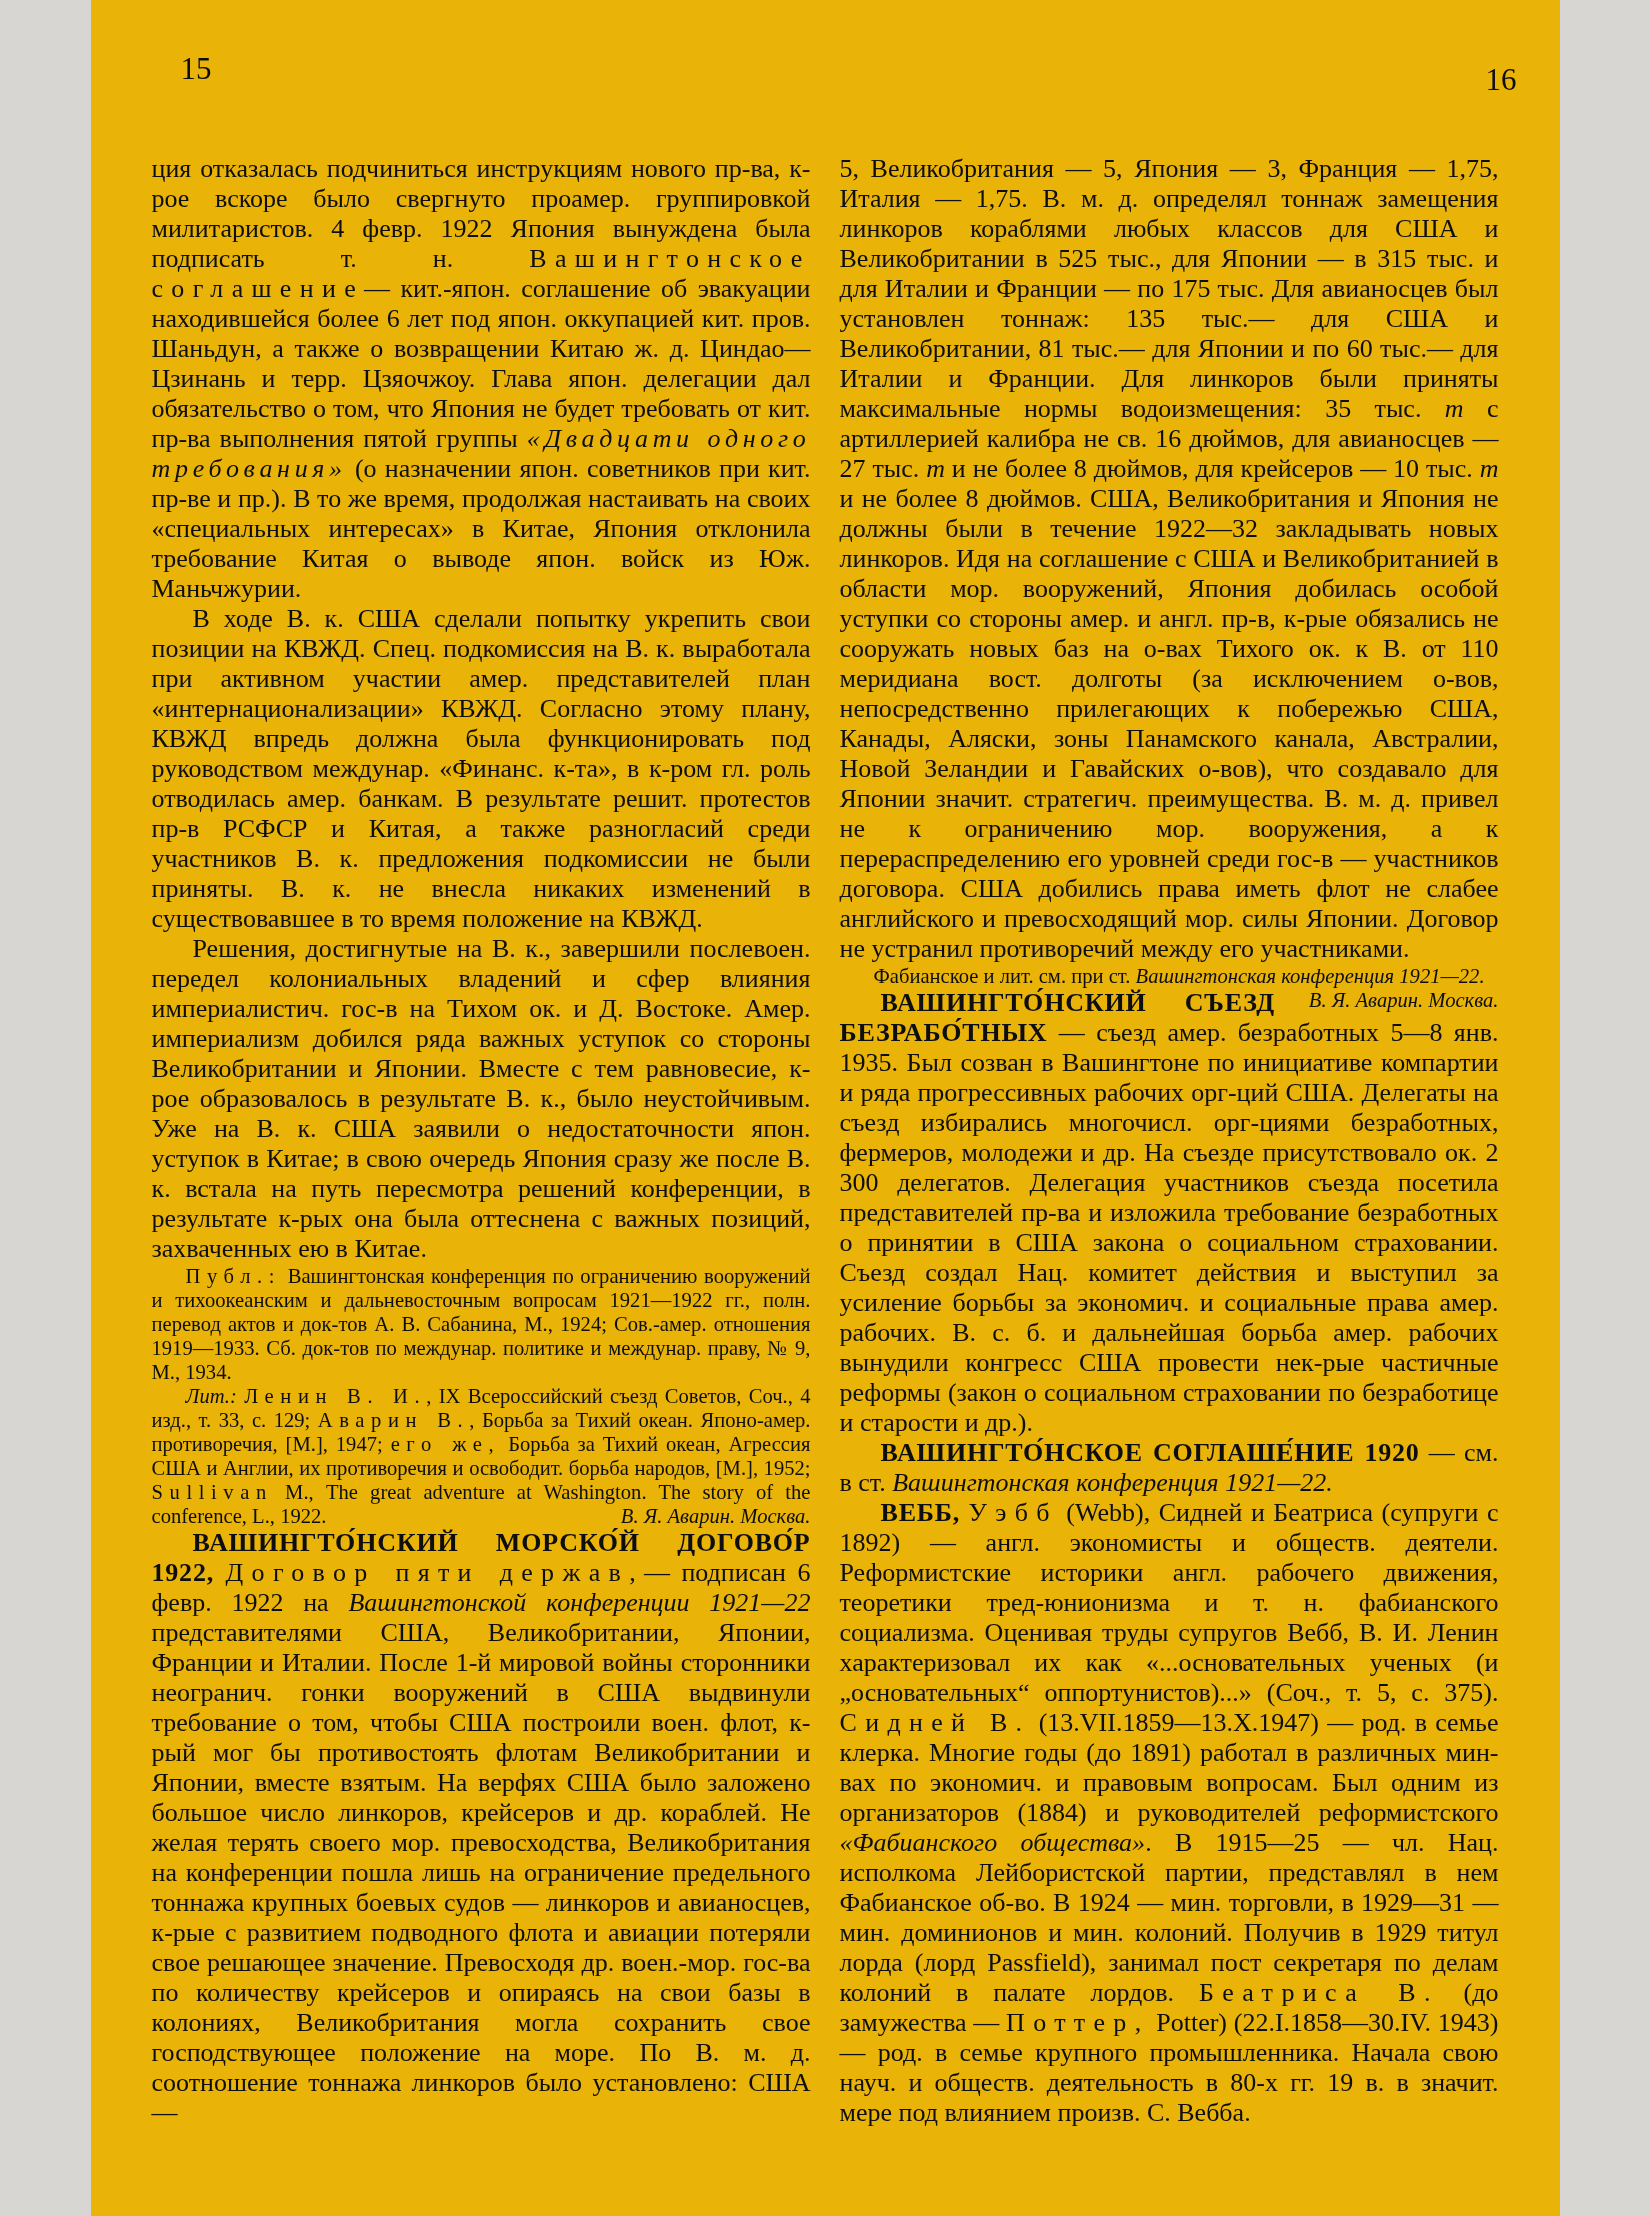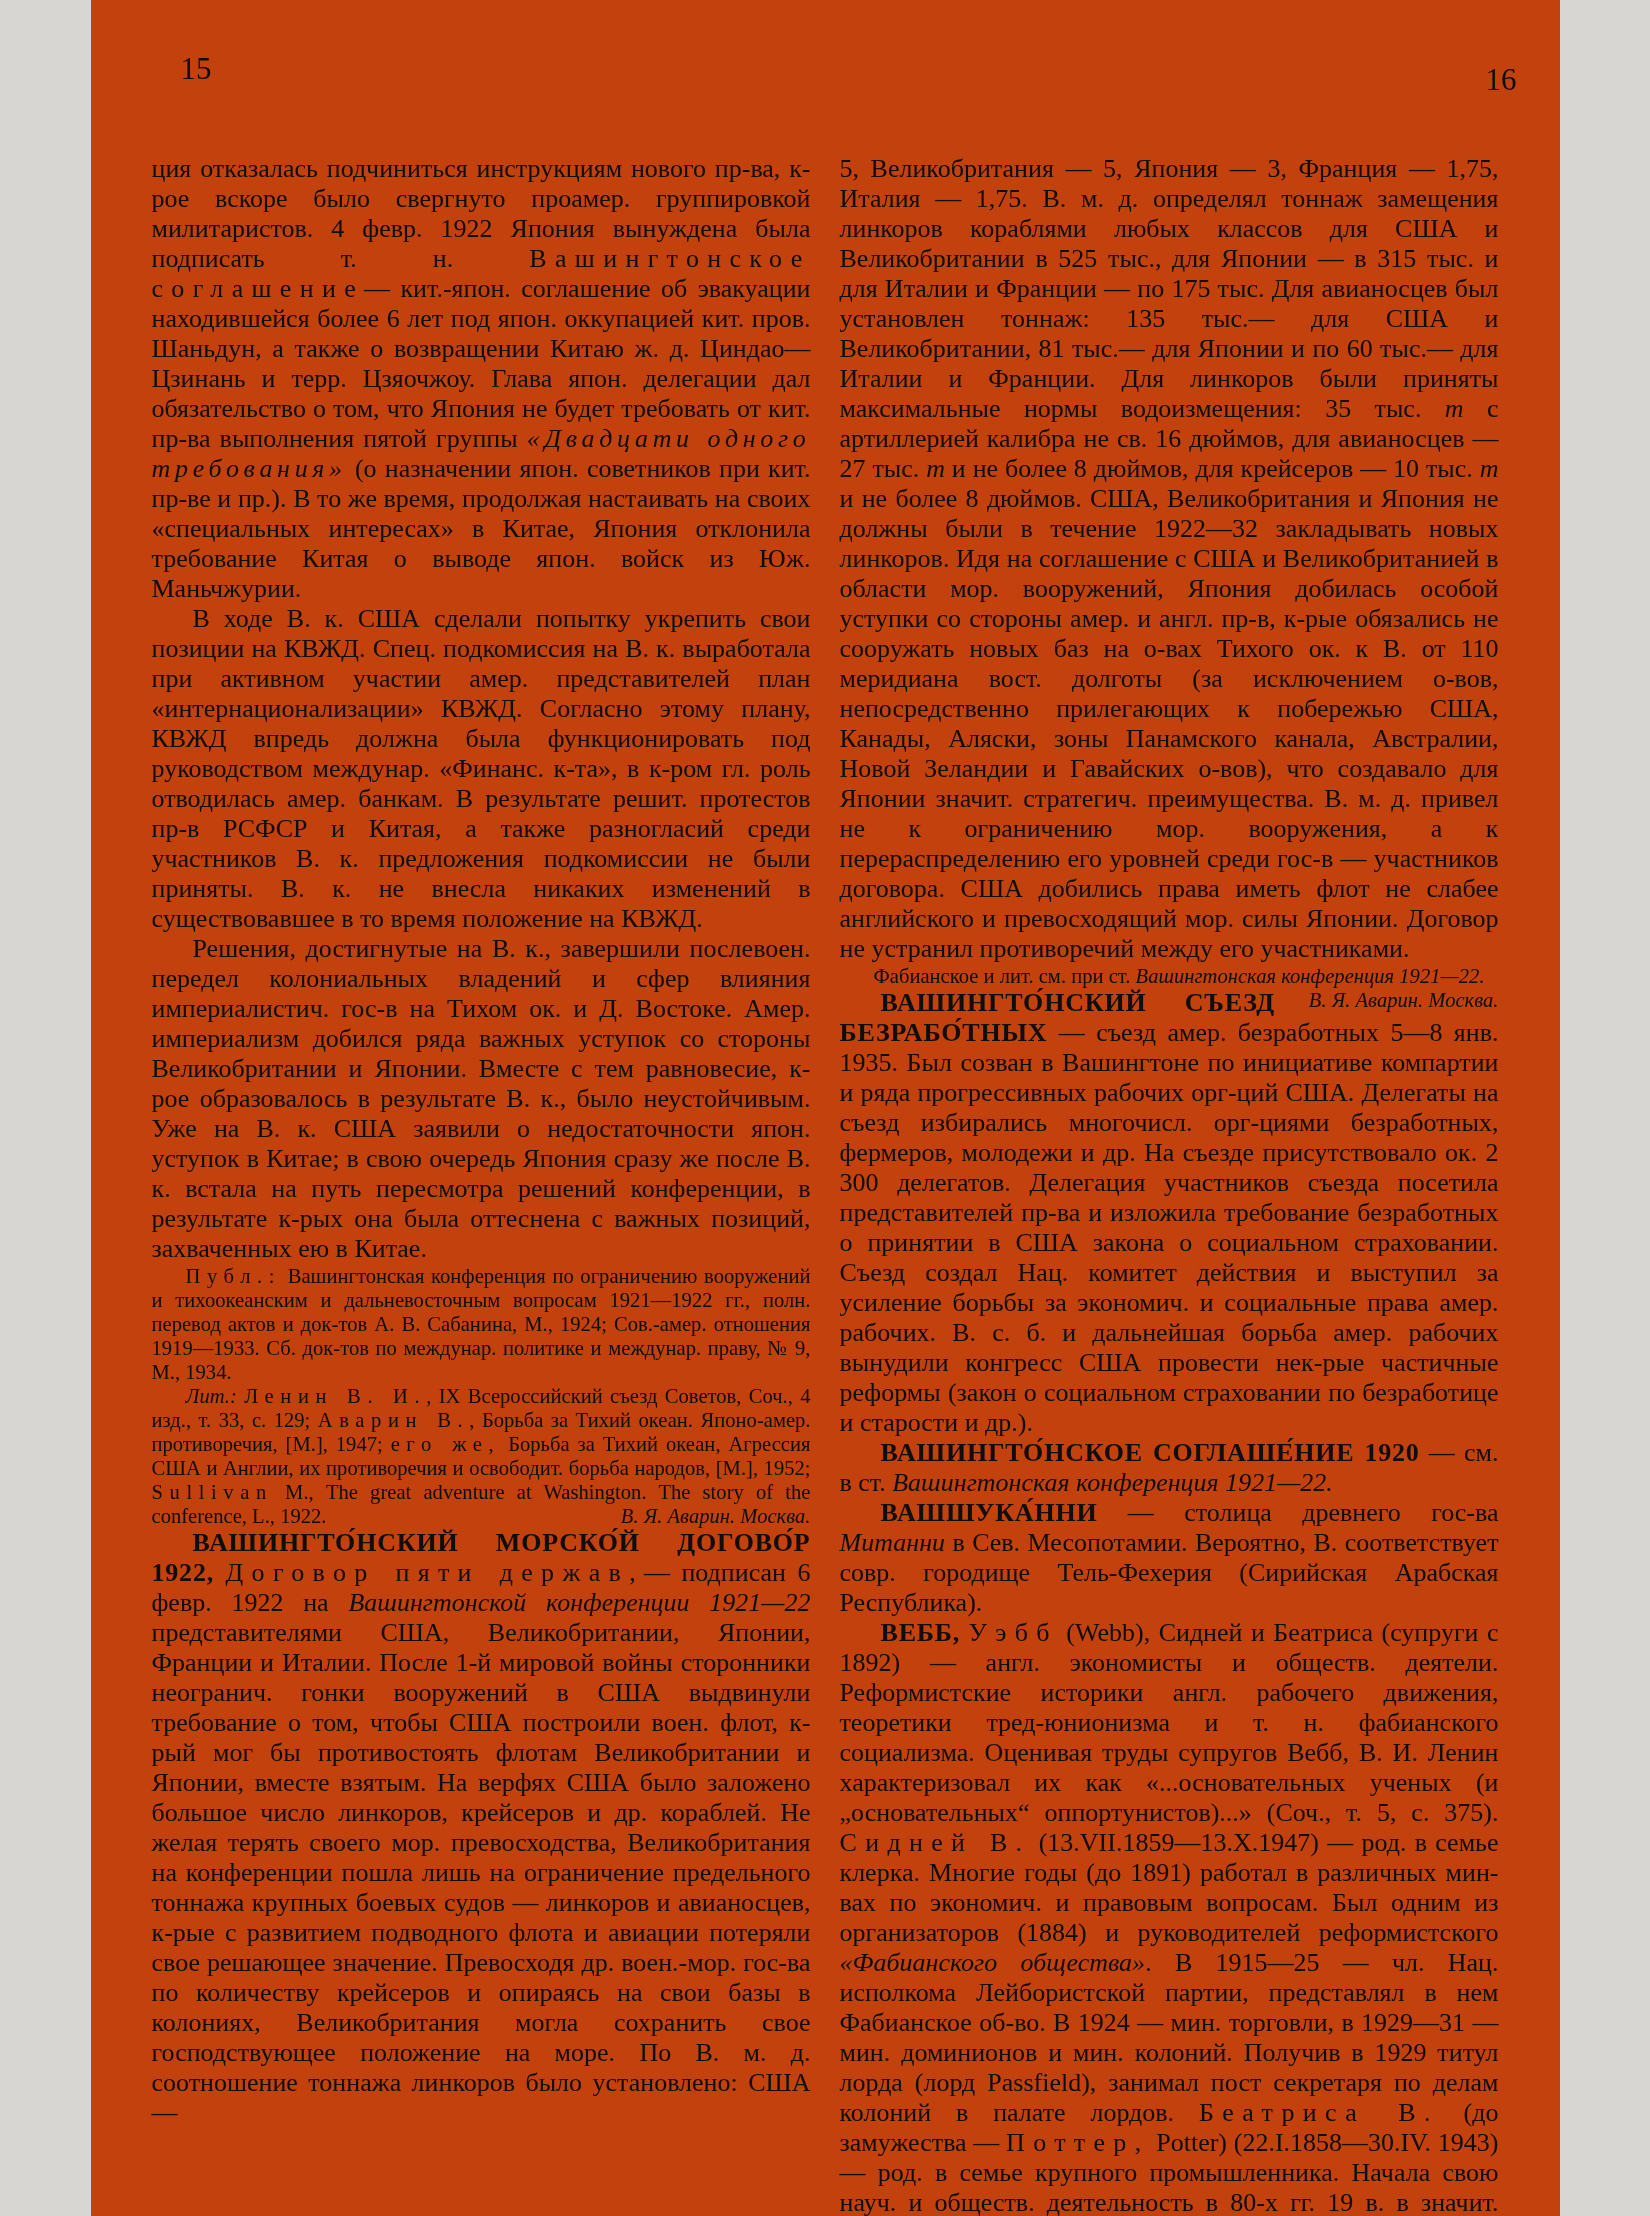--- a/index.html
+++ b/index.html
@@ -1,20 +1,20 @@
 <!DOCTYPE html>
 <html lang="ru" style="font-size:12.2px"><head>
 <meta charset="utf-8">
 <style>
   html,body{margin:0;padding:0;background:#d8d6d2;}
   .page{
     position:relative;
     width:1469px;height:2216px;
     margin:0 auto;
-    background:#c2410c;
+    background:#eab308;
     color:#0e0e0e;
     font-family:"Liberation Serif","DejaVu Serif",serif;
     overflow:hidden;
   }
   .running-head{position:absolute;top:44px;left:0;right:0;height:61px;}
   .pageno{position:absolute;font-size:31px;line-height:31px;}
   .pageno.left{left:90px;top:9.2px;}
   .pageno.right{right:43px;top:20px;}
   .running-title{
     text-align:center;
@@ -59,18 +59,17 @@
         <p><span>Решения, достигнутые на В. к., завершили послевоен. передел колониальных владений и сфер влияния империалистич. гос-в на Тихом ок. и Д. Востоке. Амер. империализм добился ряда важных уступок со стороны Великобритании и Японии. Вместе с тем равновесие, к-рое образовалось в результате В. к., было неустойчивым. Уже на В. к. США заявили о недостаточности япон. уступок в Китае; в свою очередь Япония сразу же после В. к. встала на путь пересмотра решений конференции, в результате к-рых она была оттеснена с важных позиций, захваченных ею в Китае.</span></p>
         <p class="small"><span class="sp">Публ.:</span><span> Вашингтонская конференция по ограничению вооружений и тихоокеанским и дальневосточным вопросам 1921—1922 гг., полн. перевод актов и док-тов А. В. Сабанина, М., 1924; Сов.-амер. отношения 1919—1933. Сб. док-тов по междунар. политике и междунар. праву, № 9, М., 1934.</span></p>
         <p class="small"><span class="i">Лит.:</span><span> </span><span class="sp">Ленин В. И.</span><span>, IX Всероссийский съезд Советов, Соч., 4 изд., т. 33, с. 129; </span><span class="sp">Аварин В.</span><span>, Борьба за Тихий океан. Японо-амер. противоречия, [М.], 1947; </span><span class="sp">его же,</span><span> Борьба за Тихий океан, Агрессия США и Англии, их противоречия и освободит. борьба народов, [М.], 1952; </span><span class="sp">Sullivan</span><span> М., The great adventure at Washington. The story of the conference, L., 1922.</span><span class="sig">В. Я. Аварин. Москва.</span></p>
         <p><span class="b">ВАШИНГТО́НСКИЙ МОРСКО́Й ДОГОВО́Р 1922,</span><span> </span><span class="sp">Договор пяти держав,</span><span>— подписан 6 февр. 1922 на </span><span class="i">Вашингтонской конференции 1921—22</span><span> представителями США, Великобритании, Японии, Франции и Италии. После 1-й мировой войны сторонники неогранич. гонки вооружений в США выдвинули требование о том, чтобы США построили воен. флот, к-рый мог бы противостоять флотам Великобритании и Японии, вместе взятым. На верфях США было заложено большое число линкоров, крейсеров и др. кораблей. Не желая терять своего мор. превосходства, Великобритания на конференции пошла лишь на ограничение предельного тоннажа крупных боевых судов — линкоров и авианосцев, к-рые с развитием подводного флота и авиации потеряли свое решающее значение. Превосходя др. воен.-мор. гос-ва по количеству крейсеров и опираясь на свои базы в колониях, Великобритания могла сохранить свое господствующее положение на море. По В. м. д. соотношение тоннажа линкоров было установлено: США—</span></p>
       </div>
     <div class="col">
         <p class="first"><span>5, Великобритания — 5, Япония — 3, Франция — 1,75, Италия — 1,75. В. м. д. определял тоннаж замещения линкоров кораблями любых классов для США и Великобритании в 525 тыс., для Японии — в 315 тыс. и для Италии и Франции — по 175 тыс. Для авианосцев был установлен тоннаж: 135 тыс.— для США и Великобритании, 81 тыс.— для Японии и по 60 тыс.— для Италии и Франции. Для линкоров были приняты максимальные нормы водоизмещения: 35 тыс. </span><span class="i">т</span><span> с артиллерией калибра не св. 16 дюймов, для авианосцев — 27 тыс. </span><span class="i">т</span><span> и не более 8 дюймов, для крейсеров — 10 тыс. </span><span class="i">т</span><span> и не более 8 дюймов. США, Великобритания и Япония не должны были в течение 1922—32 закладывать новых линкоров. Идя на соглашение с США и Великобританией в области мор. вооружений, Япония добилась особой уступки со стороны амер. и англ. пр-в, к-рые обязались не сооружать новых баз на о-вах Тихого ок. к В. от 110 меридиана вост. долготы (за исключением о-вов, непосредственно прилегающих к побережью США, Канады, Аляски, зоны Панамского канала, Австралии, Новой Зеландии и Гавайских о-вов), что создавало для Японии значит. стратегич. преимущества. В. м. д. привел не к ограничению мор. вооружения, а к перераспределению его уровней среди гос-в — участников договора. США добились права иметь флот не слабее английского и превосходящий мор. силы Японии. Договор не устранил противоречий между его участниками.</span></p>
         <p class="small"><span>Фабианское и лит. см. при ст. </span><span class="i">Вашингтонская конференция 1921—22.</span><span class="sig">В. Я. Аварин. Москва.</span></p>
         <p><span class="b">ВАШИНГТО́НСКИЙ СЪЕЗД БЕЗРАБО́ТНЫХ</span><span> — съезд амер. безработных 5—8 янв. 1935. Был созван в Вашингтоне по инициативе компартии и ряда прогрессивных рабочих орг-ций США. Делегаты на съезд избирались многочисл. орг-циями безработных, фермеров, молодежи и др. На съезде присутствовало ок. 2 300 делегатов. Делегация участников съезда посетила представителей пр-ва и изложила требование безработных о принятии в США закона о социальном страховании. Съезд создал Нац. комитет действия и выступил за усиление борьбы за экономич. и социальные права амер. рабочих. В. с. б. и дальнейшая борьба амер. рабочих вынудили конгресс США провести нек-рые частичные реформы (закон о социальном страховании по безработице и старости и др.).</span></p>
         <p><span class="b">ВАШИНГТО́НСКОЕ СОГЛАШЕ́НИЕ 1920</span><span> — см. в ст. </span><span class="i">Вашингтонская конференция 1921—22.</span></p>
-        <p><span class="b">ВАШШУКА́ННИ</span><span> — столица древнего гос-ва </span><span class="i">Митанни</span><span> в Сев. Месопотамии. Вероятно, В. соответствует совр. городище Тель-Фехерия (Сирийская Арабская Республика).</span></p>
         <p><span class="b">ВЕББ,</span><span> </span><span class="sp">Уэбб</span><span> (Webb), Сидней и Беатриса (супруги с 1892) — англ. экономисты и обществ. деятели. Реформистские историки англ. рабочего движения, теоретики тред-юнионизма и т. н. фабианского социализма. Оценивая труды супругов Вебб, В. И. Ленин характеризовал их как «...основательных ученых (и „основательных“ оппортунистов)...» (Соч., т. 5, с. 375). </span><span class="sp">Сидней В.</span><span> (13.VII.1859—13.X.1947) — род. в семье клерка. Многие годы (до 1891) работал в различных мин-вах по экономич. и правовым вопросам. Был одним из организаторов (1884) и руководителей реформистского </span><span class="i">«Фабианского общества»</span><span>. В 1915—25 — чл. Нац. исполкома Лейбористской партии, представлял в нем Фабианское об-во. В 1924 — мин. торговли, в 1929—31 — мин. доминионов и мин. колоний. Получив в 1929 титул лорда (лорд Passfield), занимал пост секретаря по делам колоний в палате лордов. </span><span class="sp">Беатриса В.</span><span> (до замужества — </span><span class="sp">Поттер,</span><span> Potter) (22.I.1858—30.IV. 1943) — род. в семье крупного промышленника. Начала свою науч. и обществ. деятельность в 80-х гг. 19 в. в значит. мере под влиянием произв. С. Вебба.</span></p>
       </div>
   </div>
 </div>
 
 
 </body></html>

